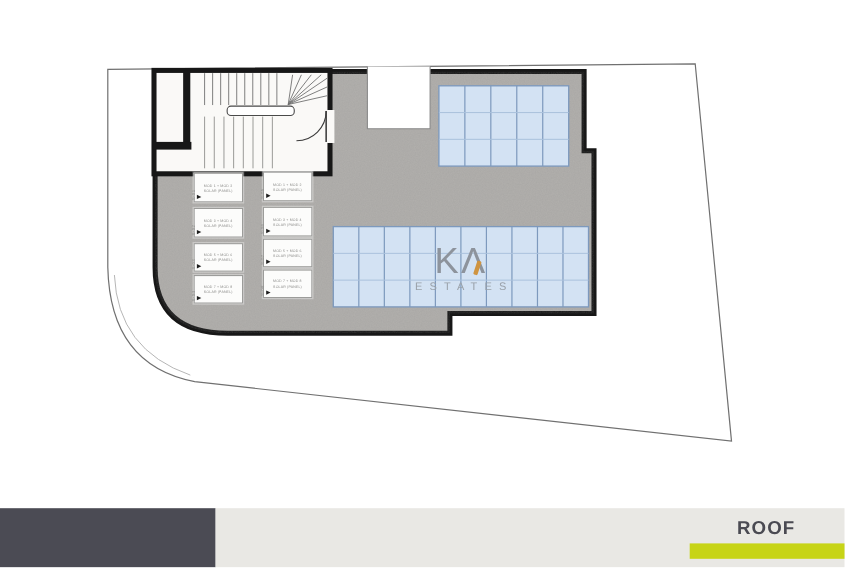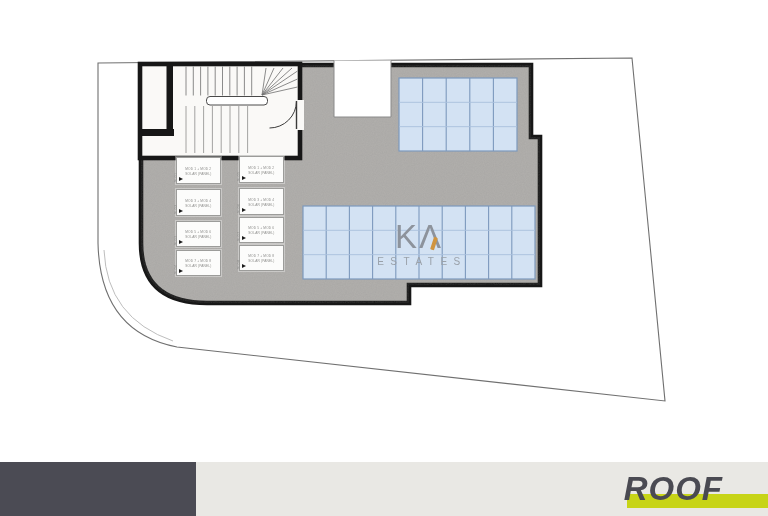--- a/index.html
+++ b/index.html
@@ -43,22 +43,22 @@
     background:#cf9440; transform:rotate(18deg); border-radius:1px;
   }
   .brand-sub { font-size:10px; color:#9aa1a9; letter-spacing:6.5px;
     margin-top:2px; margin-left:6px; }
 
   
   .footer-band { position:absolute; left:0; top:462px; width:768px; height:54px; }
   .footer-dark { position:absolute; left:0; top:0; width:196px; height:54px; }
   .footer-light { position:absolute; left:196px; top:0; width:572px; height:54px; }
   .footer-highlight { position:absolute; left:627px; top:32px; width:141px; height:14px; }
-  .footer-label { position:absolute; right:45px; top:8px; font-size:33px;
-    font-weight:bold; letter-spacing:1px;font-style:italic; }
+  .footer-label { position:absolute; right:45px; top:8px; font-size:17px;
+    font-weight:bold; letter-spacing:1px; }
 </style>
 </head>
 <body>
 
 <div class="stage">
 
   <svg class="plan-svg" width="768" height="516" viewBox="0 0 768 516">
     <defs>
       <filter id="speckle" x="0" y="0" width="100%" height="100%">
         <feTurbulence type="fractalNoise" baseFrequency="0.9" numOctaves="2" stitchTiles="stitch"></feTurbulence>

